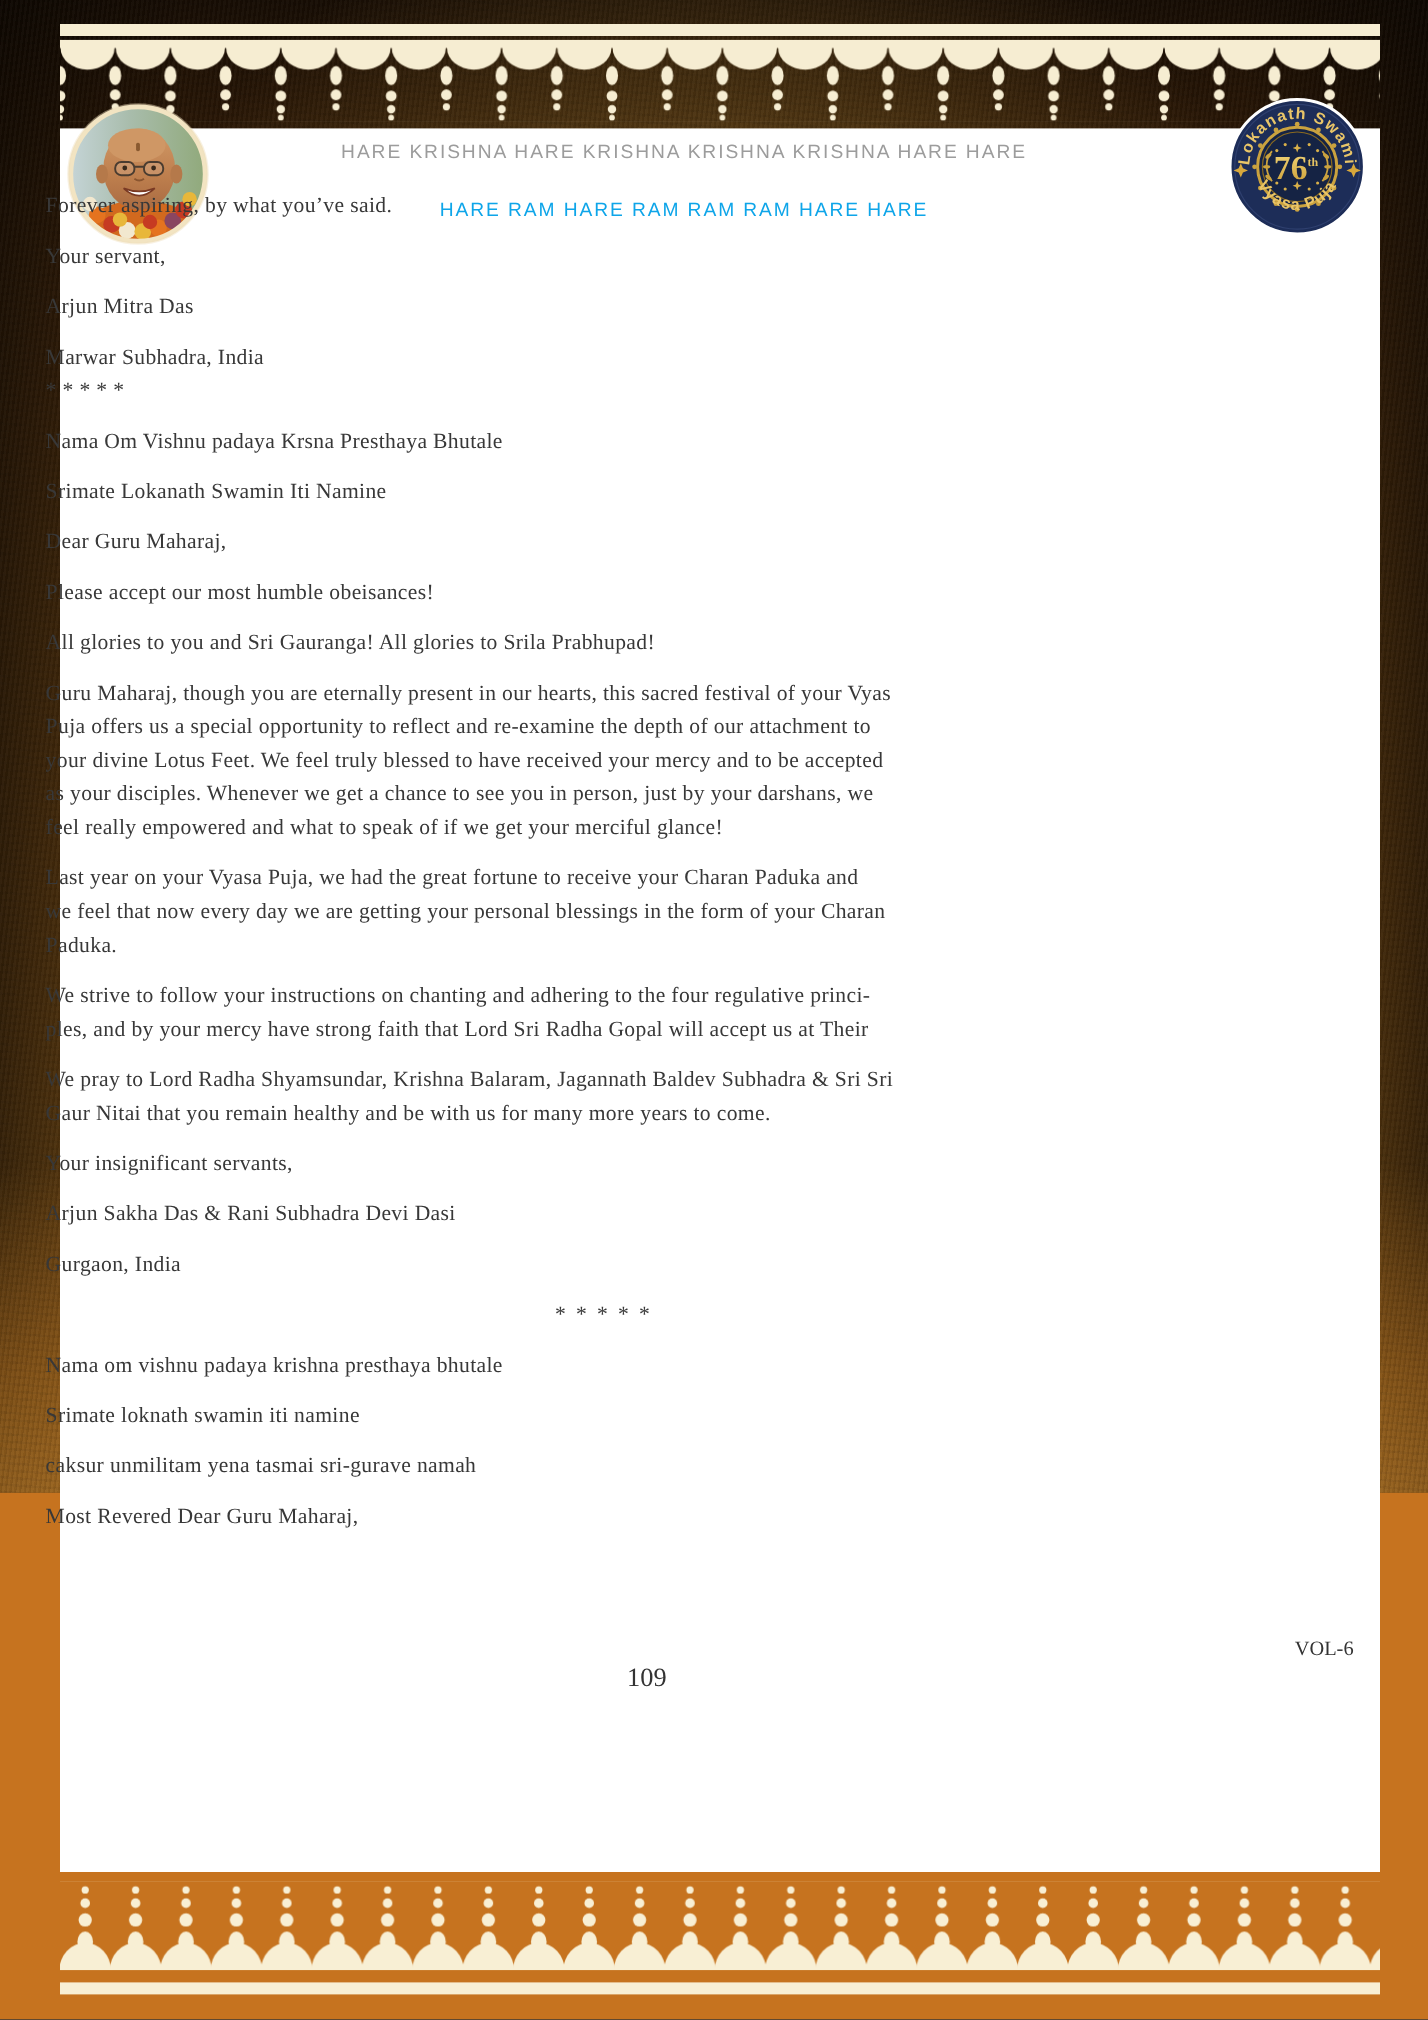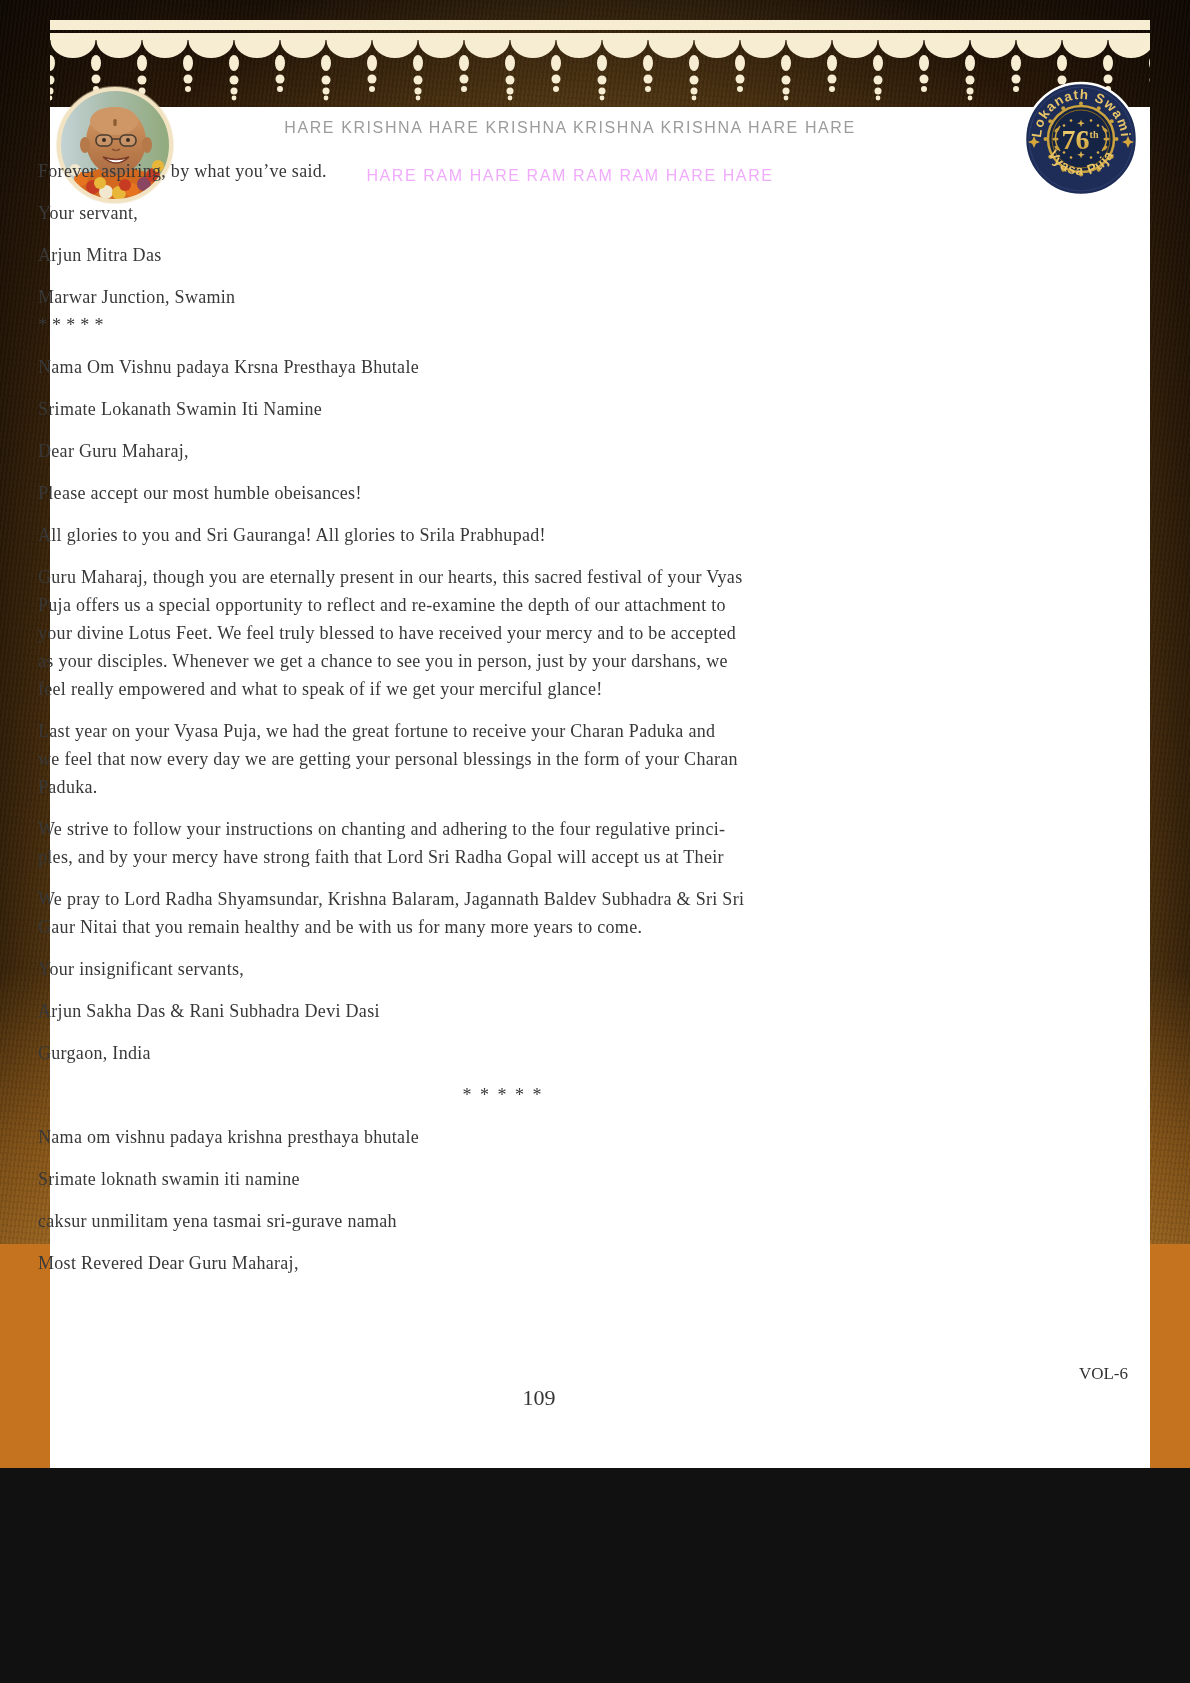--- a/index.html
+++ b/index.html
@@ -1,16 +1,16 @@
 <!DOCTYPE html>
 <html><head>
 <meta charset="utf-8">
 <style>
   html,body{margin:0;padding:0;background:#111;}
-  .canvas{position:relative;width:1190px;height:1468px;overflow:hidden;
+  .canvas{position:relative;width:1190px;height:1683px;overflow:hidden;
           font-family:"Liberation Serif","DejaVu Serif",serif;}
   
   .bg-top{position:absolute;left:0;top:0;width:1190px;height:1244px;
     background:
       repeating-linear-gradient(97deg, rgba(0,0,0,.08) 0 1px, rgba(255,255,255,.025) 1px 3px, rgba(0,0,0,.04) 3px 4px),
       repeating-linear-gradient(4deg, rgba(0,0,0,.05) 0 2px, transparent 2px 6px),
       linear-gradient(180deg, transparent 78%, rgba(198,124,34,.45) 92%, rgba(208,136,42,.55) 100%),
       radial-gradient(ellipse 55% 42% at 50% 22%, rgba(216,162,62,.40), rgba(0,0,0,0) 72%),
       linear-gradient(90deg, rgba(8,4,0,.62) 0%, rgba(8,4,0,0) 13%, rgba(8,4,0,0) 87%, rgba(8,4,0,.62) 100%),
       linear-gradient(180deg,#170d04 0%,#241405 6%,#3a220a 16%,#4c2e0d 28%,#5d3a10 42%,#6c4413 56%,#7a4e16 70%,#885819 84%,#936020 100%);}
@@ -20,21 +20,21 @@
   
   .top-bar{position:absolute;left:50px;top:20px;width:1100px;height:10px;background:#f6edd2;}
   .top-curtain{position:absolute;left:50px;top:33px;}
   
   .bottom-scallops{position:absolute;left:50px;top:1568px;}
   .bottom-bar{position:absolute;left:50px;top:1652px;width:1100px;height:10px;background:#f8efd4;}
   
   .mantras{position:absolute;left:0;top:0;width:1140px;text-align:center;
            font-family:"Liberation Sans","DejaVu Sans",sans-serif;}
   .mantra1{position:absolute;left:0;top:119px;width:100%;font-size:16px;letter-spacing:1.6px;color:#9c9c9c;}
-  .mantra2{position:absolute;left:0;top:167px;width:100%;font-size:16px;letter-spacing:1.6px;color:#f0abfc;}
+  .mantra2{position:absolute;left:0;top:167px;width:100%;font-size:16px;letter-spacing:1.6px;color:#0ea5e9;}
   .photo{position:absolute;left:55px;top:85px;width:120px;height:120px;}
   .badge{position:absolute;left:1023px;top:81px;width:116px;height:116px;}
   
   .content{position:absolute;left:38px;top:157px;width:930px;color:#383838;
            font-size:18px;letter-spacing:.3px;}
   .para{margin:0 0 14px 0;}
   .para.gap{margin-top:12px;}
   .para.center{text-align:center;}
   .line{line-height:28px;white-space:nowrap;}
   .para.center .line{white-space:normal;letter-spacing:2px;}
@@ -205,21 +205,21 @@
       <div class="para">
         <div class="line">Forever aspiring, by what you’ve said.</div>
       </div>
       <div class="para">
         <div class="line">Your servant,</div>
       </div>
       <div class="para">
         <div class="line">Arjun Mitra Das</div>
       </div>
       <div class="para">
-        <div class="line">Marwar Junction, Swamin</div>
+        <div class="line">Marwar Subhadra, India</div>
         <div class="line">* * * * *</div>
       </div>
       <div class="para">
         <div class="line">Nama Om Vishnu padaya Krsna Presthaya Bhutale</div>
       </div>
       <div class="para">
         <div class="line">Srimate Lokanath Swamin Iti Namine</div>
       </div>
       <div class="para gap">
         <div class="line">Dear Guru Maharaj,</div>

